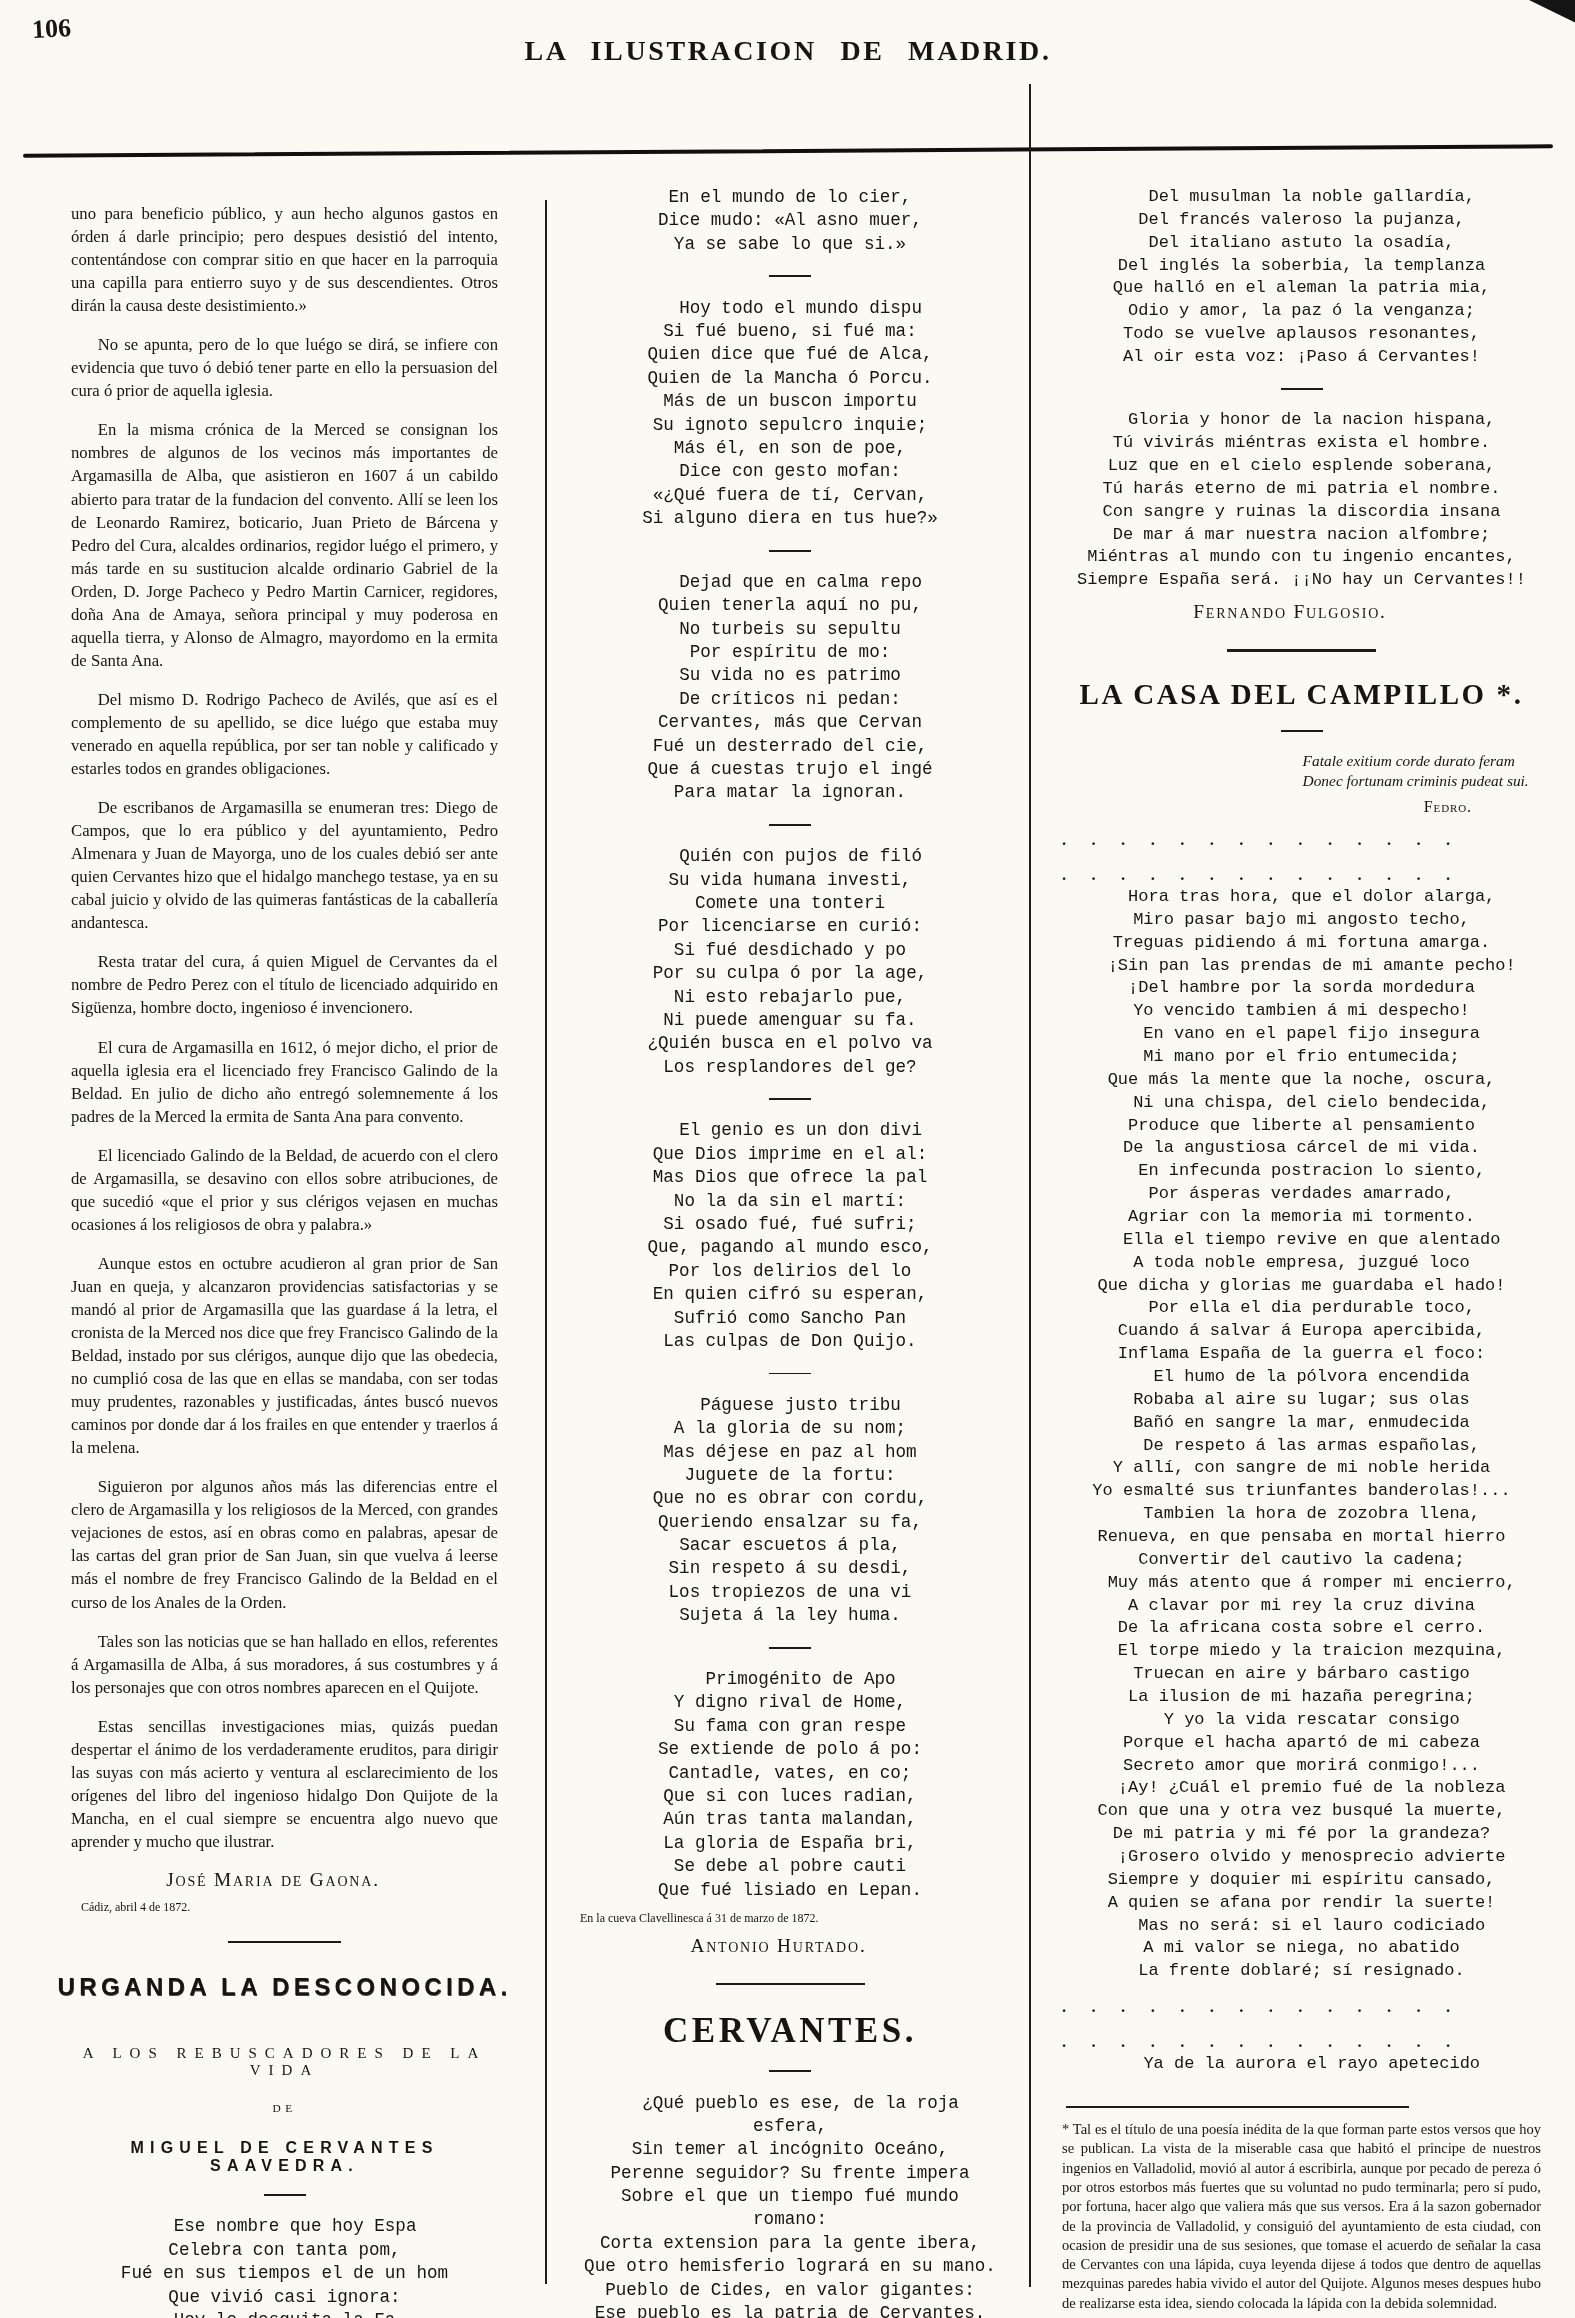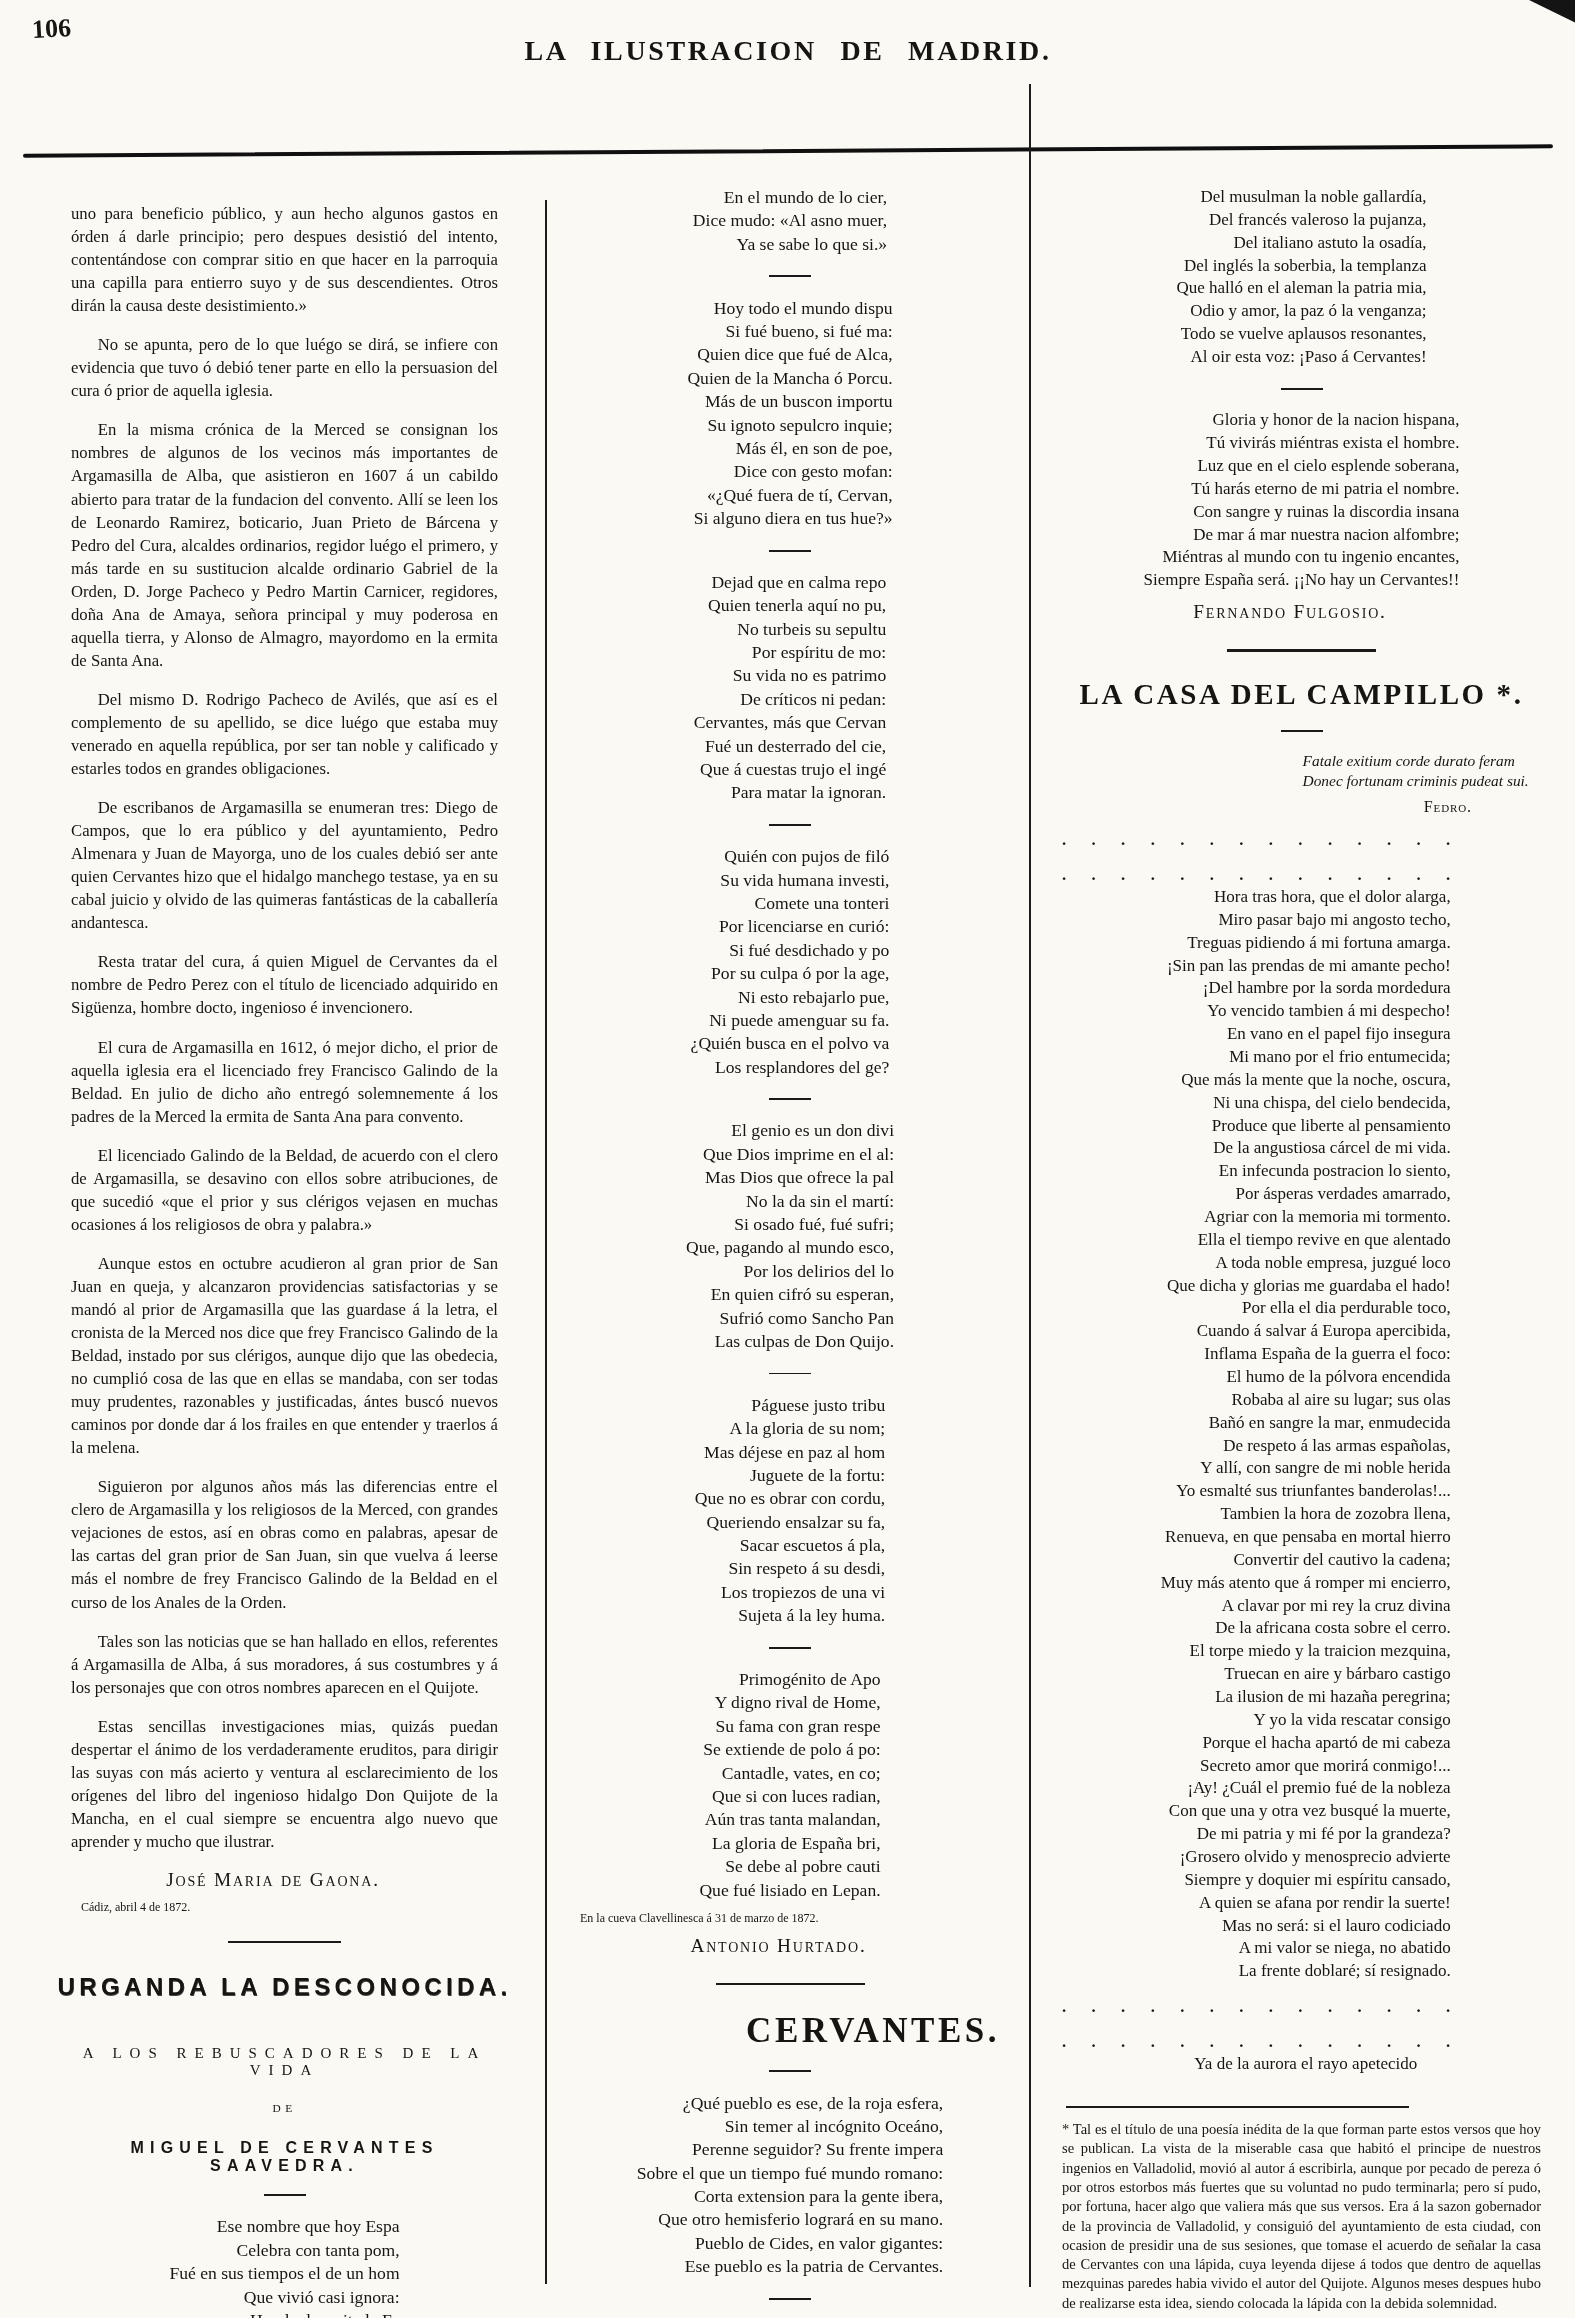--- a/index.html
+++ b/index.html
@@ -37,25 +37,25 @@
 
   .urganda-title{text-align:center;font-family:"Liberation Sans","DejaVu Sans",sans-serif;
     font-weight:bold;font-size:24px;letter-spacing:4.4px;margin-top:30px;
     text-shadow:0.5px 0.5px 0 #444;}
   .dedic1{text-align:center;letter-spacing:8px;font-size:15px;margin-top:44px;}
   .dedic2{text-align:center;letter-spacing:4.4px;font-size:11.4px;margin-top:23px;}
   .dedic3{text-align:center;font-family:"Liberation Sans","DejaVu Sans",sans-serif;
     font-weight:bold;font-size:16px;letter-spacing:6.2px;margin-top:24.6px;}
 
   .poemwrap{text-align:center;}
-  .stanza{display:inline-block;text-align:right;white-space:pre-wrap;
-    font-size:17.6px;line-height:1.33;}
+  .stanza{display:inline-block;text-align:center;white-space:pre-wrap;
+    font-size:17.6px;line-height:1.33;font-family:Liberation Mono, monospace;}
   #col3 .stanza{font-size:17px;line-height:1.345;}
 
-  .big-title{ text-align:right;font-weight:bold;font-size:35px;letter-spacing:3.5px;margin:23px 0 0 0;}
+  .big-title{ text-align:center;font-weight:bold;font-size:35px;letter-spacing:3.5px;margin:23px 0 0 0;}
   .campillo-title{text-align:center;font-weight:bold;font-size:29px;letter-spacing:2.6px;margin:16px 0 0 0;
     font-family:"Liberation Serif",serif;}
 
   .epigraph{font-style:italic;font-size:15.4px;line-height:1.3;white-space:pre-wrap;
     width:fit-content;margin:16px 12.3px 0 auto;}
   .epigraph-attr{text-align:right;font-variant:small-caps;letter-spacing:0.9px;font-size:16px;padding-right:69px;margin-top:7px;}
 
   .dots{font-size:16.7px;font-weight:bold;word-spacing:17.6px;letter-spacing:1.8px;
     margin-top:14px;white-space:pre-wrap;overflow:hidden;height:21px;}
 

